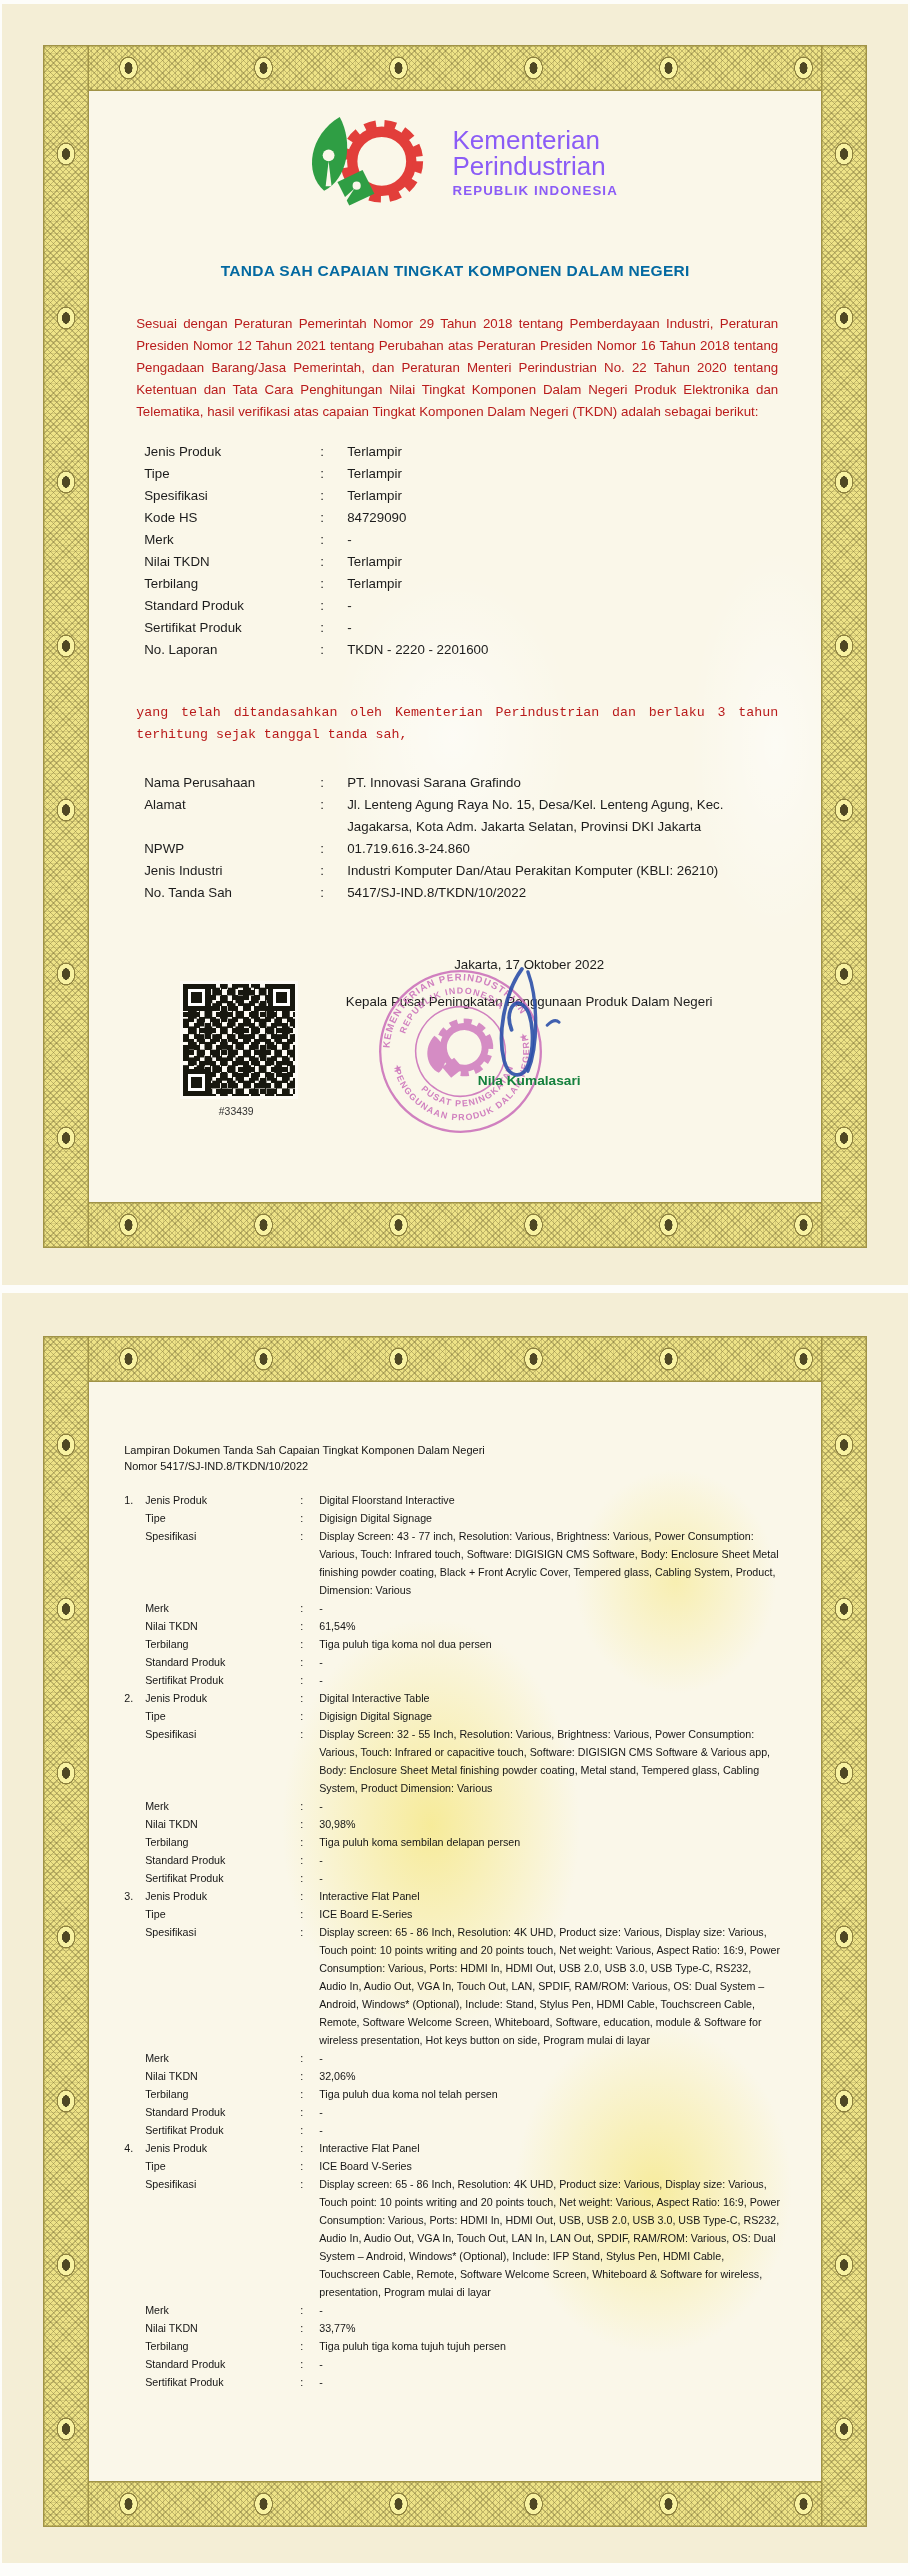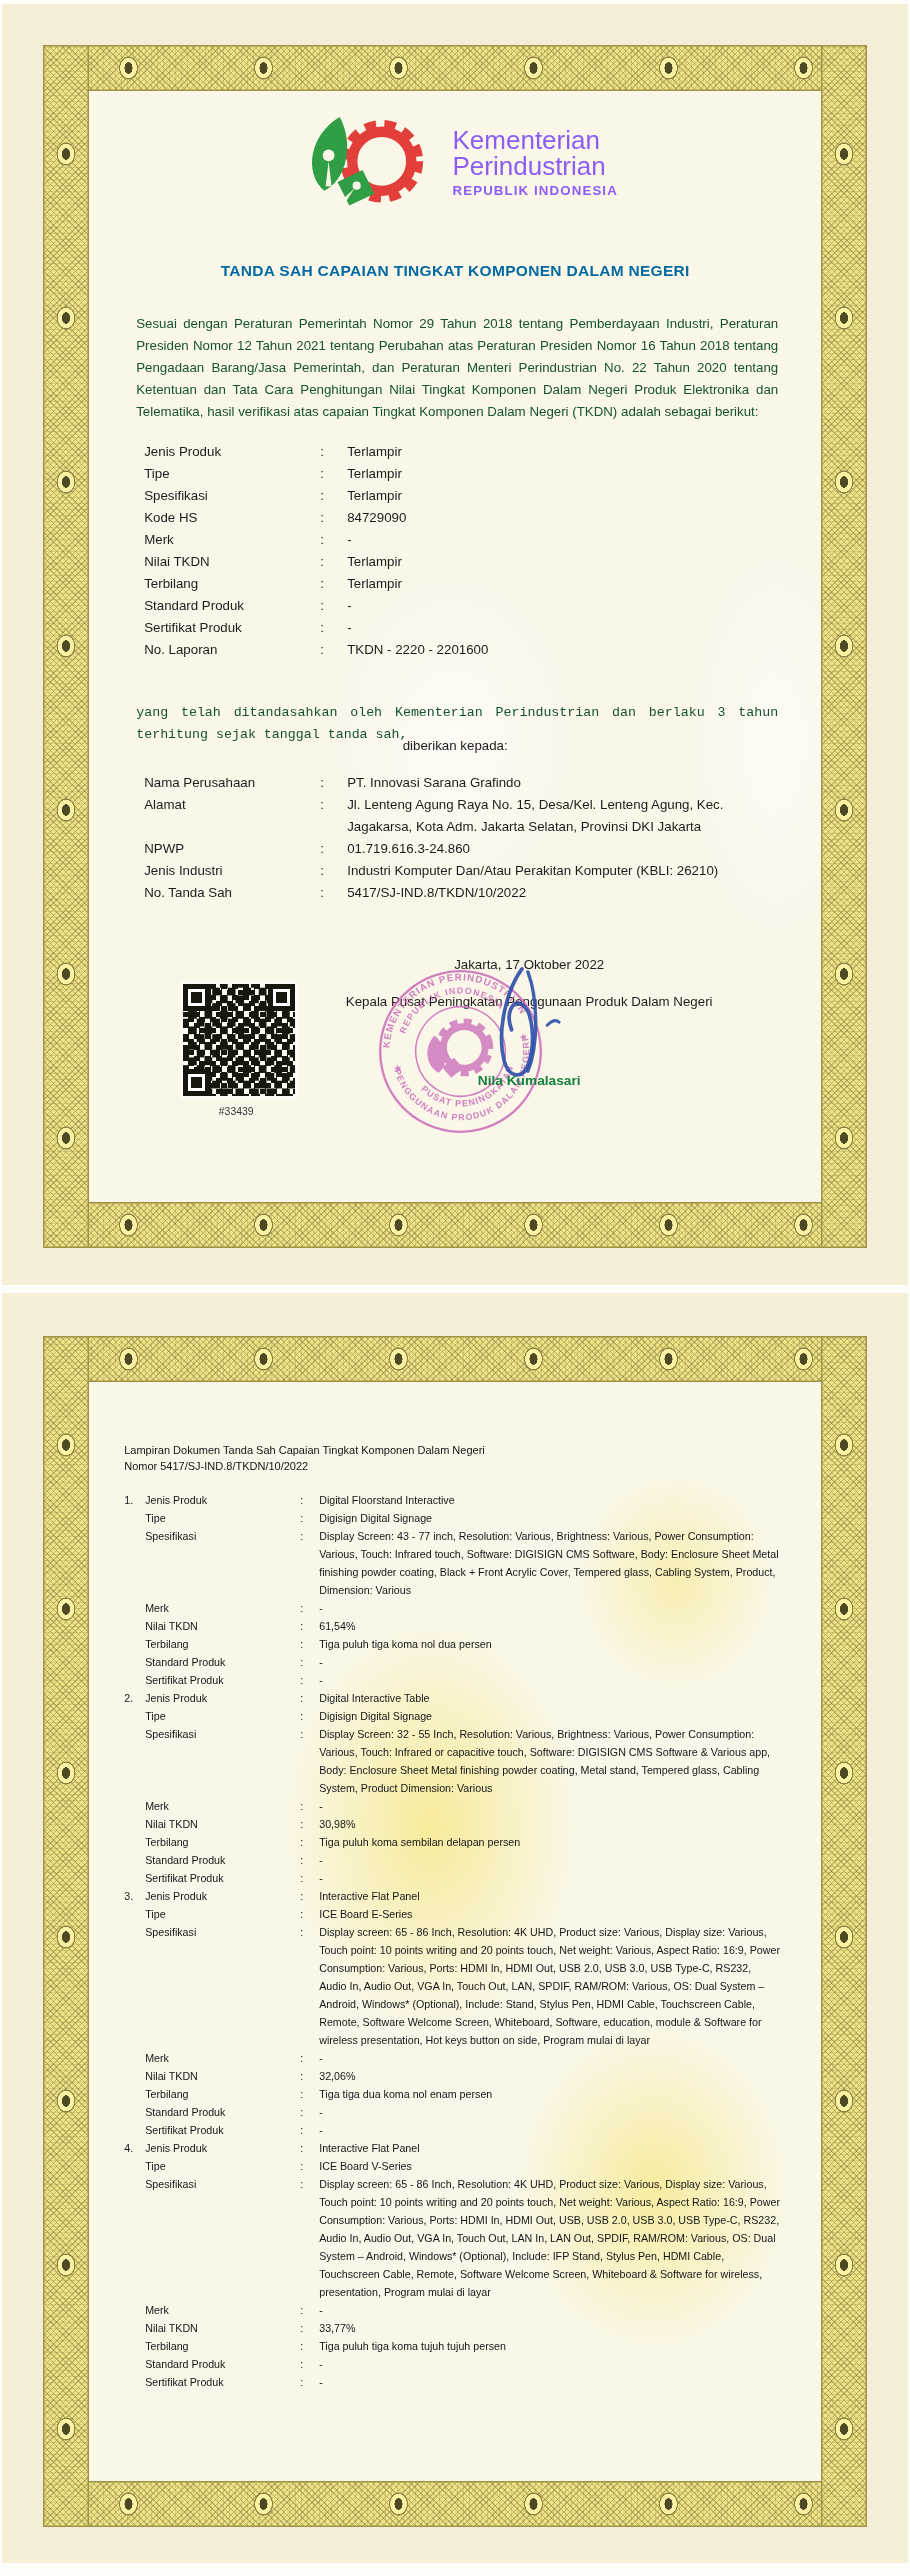--- a/index.html
+++ b/index.html
@@ -37,21 +37,21 @@
   .band.t{top:0}.band.b{bottom:0}.band.l{left:0}.band.r{right:0}
   
   .wm{position:absolute;pointer-events:none;}
   
   .logo-row{position:absolute;top:110px;left:0;right:0;display:flex;justify-content:center;align-items:center;gap:12px;}
   .logo-text{text-align:left;color:#8b5cf6;}
   .logo-name{font-size:26px;line-height:1.02;font-weight:500;}
   .logo-sub{font-size:13.3px;letter-spacing:1.1px;font-weight:600;margin-top:3.7px;}
   .doc-title{position:absolute;top:247px;left:44px;right:44px;text-align:center;
              font-size:15.5px;font-weight:bold;color:#0369a1;letter-spacing:0.3px;}
-  .para{position:absolute;left:134px;width:642px;font-size:13.3px;line-height:22px;text-align:justify;color:#14532d;}
+  .para{position:absolute;left:134px;width:642px;font-size:13.3px;line-height:22px;text-align:justify;color:#b91c1c;}
   .intro{top:295px;}
   .validity{top:684px;font-family:Liberation Mono, monospace;}
   .given{position:absolute;top:734px;left:0;right:0;text-align:center;font-size:13.3px;}
   .fields{position:absolute;left:142px;line-height:22px;font-size:13.3px;}
   .f1{top:437px;width:644px;}
   .f2{top:768px;width:644px;}
   .fr{display:grid;grid-template-columns:176px 27px 1fr;}
   .fr .c{text-align:left;}
   .place-date{position:absolute;top:953px;left:379px;width:296px;text-align:center;font-size:13.3px;}
   .signer-title{position:absolute;top:990px;left:253px;width:548px;text-align:center;font-size:13.3px;z-index:2;}
@@ -162,21 +162,20 @@
           <span class="vl">-</span>
         </div>
       <div class="fr">
           <span class="lb">No. Laporan</span>
           <span class="c">:</span>
           <span class="vl">TKDN - 2220 - 2201600</span>
         </div>
     </div>
 
     <p class="para validity">yang telah ditandasahkan oleh Kementerian Perindustrian dan berlaku 3 tahun terhitung sejak tanggal tanda sah,</p>
-    <div class="given">diberikan kepada:</div>
 
     <div class="fields f2">
       <div class="fr">
           <span class="lb">Nama Perusahaan</span>
           <span class="c">:</span>
           <span class="vl">PT. Innovasi Sarana Grafindo</span>
         </div>
       <div class="fr">
           <span class="lb">Alamat</span>
           <span class="c">:</span>
@@ -399,21 +398,21 @@
       <div class="ir">
           <span class="num"></span>
           <span class="lb">Nilai TKDN</span>
           <span class="c">:</span>
           <span class="vl">32,06%</span>
         </div>
       <div class="ir">
           <span class="num"></span>
           <span class="lb">Terbilang</span>
           <span class="c">:</span>
-          <span class="vl">Tiga tiga dua koma nol enam persen</span>
+          <span class="vl">Tiga puluh dua koma nol telah persen</span>
         </div>
       <div class="ir">
           <span class="num"></span>
           <span class="lb">Standard Produk</span>
           <span class="c">:</span>
           <span class="vl">-</span>
         </div>
       <div class="ir">
           <span class="num"></span>
           <span class="lb">Sertifikat Produk</span>

